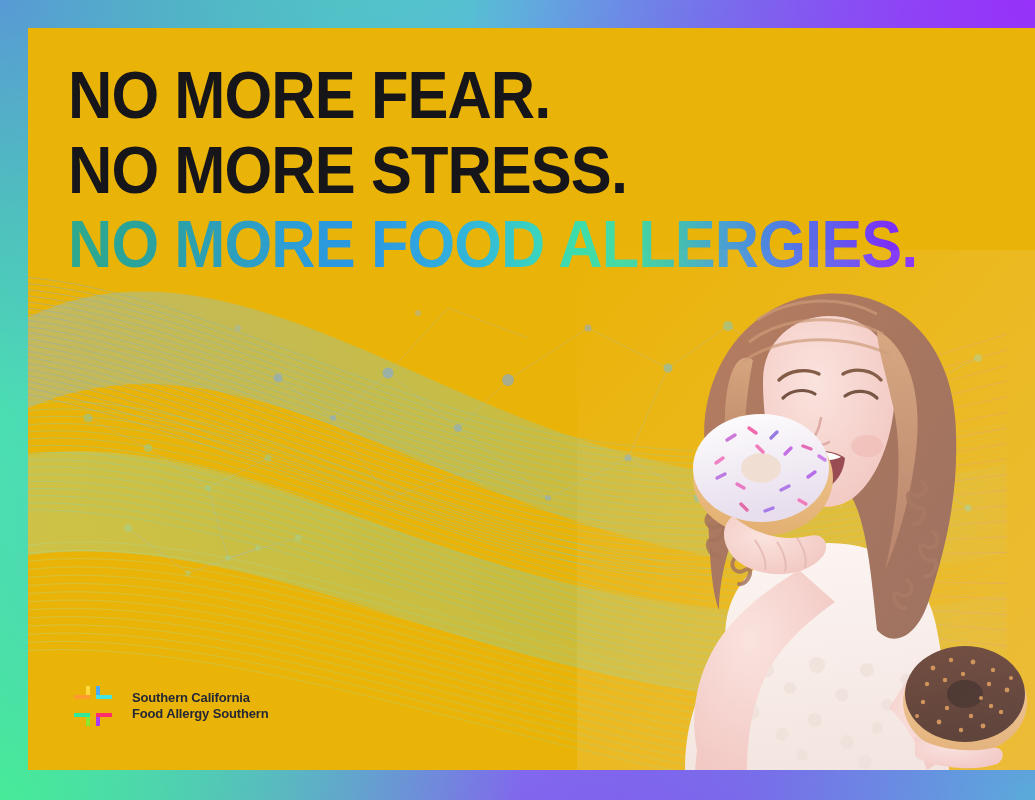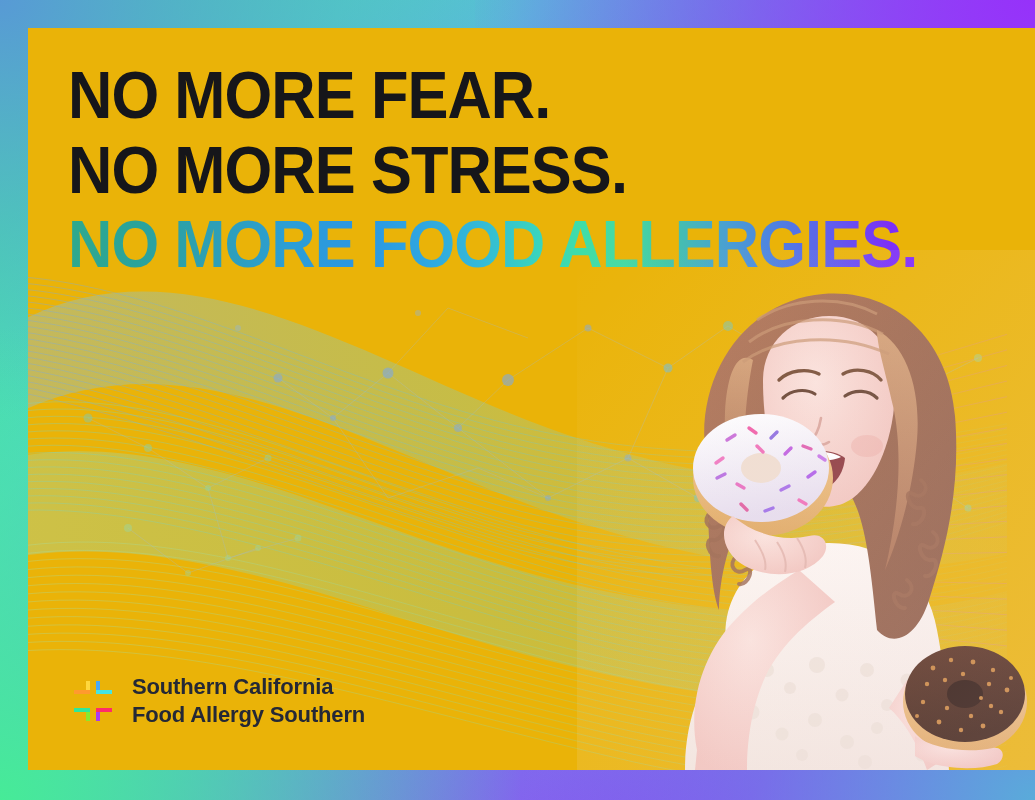--- a/index.html
+++ b/index.html
@@ -87,21 +87,21 @@
   }
 
   
   .logo{
     position:absolute;left:42px;bottom:42px;
     display:flex;align-items:center;gap:16px;
   }
   .logo-mark{width:46px;height:44px;position:relative;flex:0 0 auto;}
   .logo-text{
     display:flex;flex-direction:column;justify-content:center;
-    color:#242836;font-weight:700;font-size:22px;line-height:1.25;
+    color:#242836;font-weight:700;font-size:13px;line-height:1.25;
     letter-spacing:-.15px;
   }
 </style>
 </head>
 <body>
 
 <div class="poster">
 
   <div class="frame">
     <div class="frame-tl"></div>

